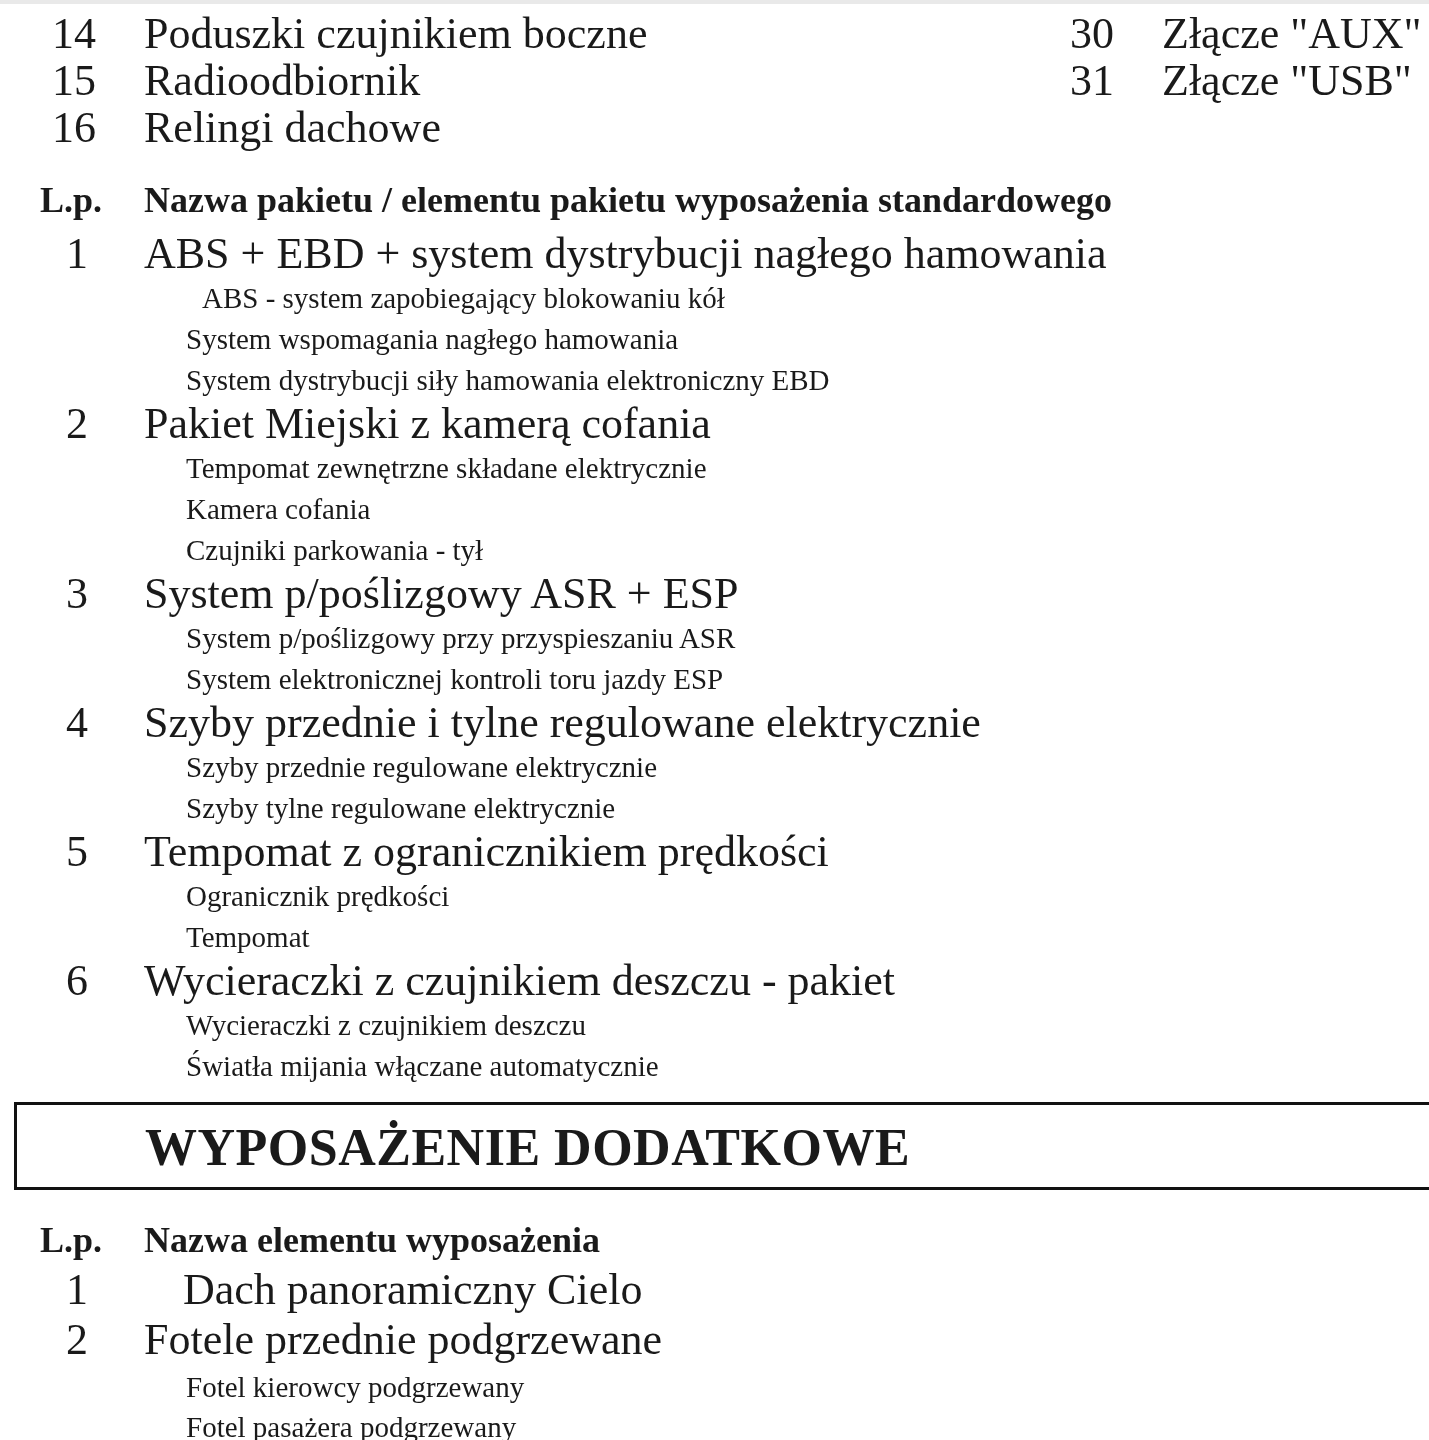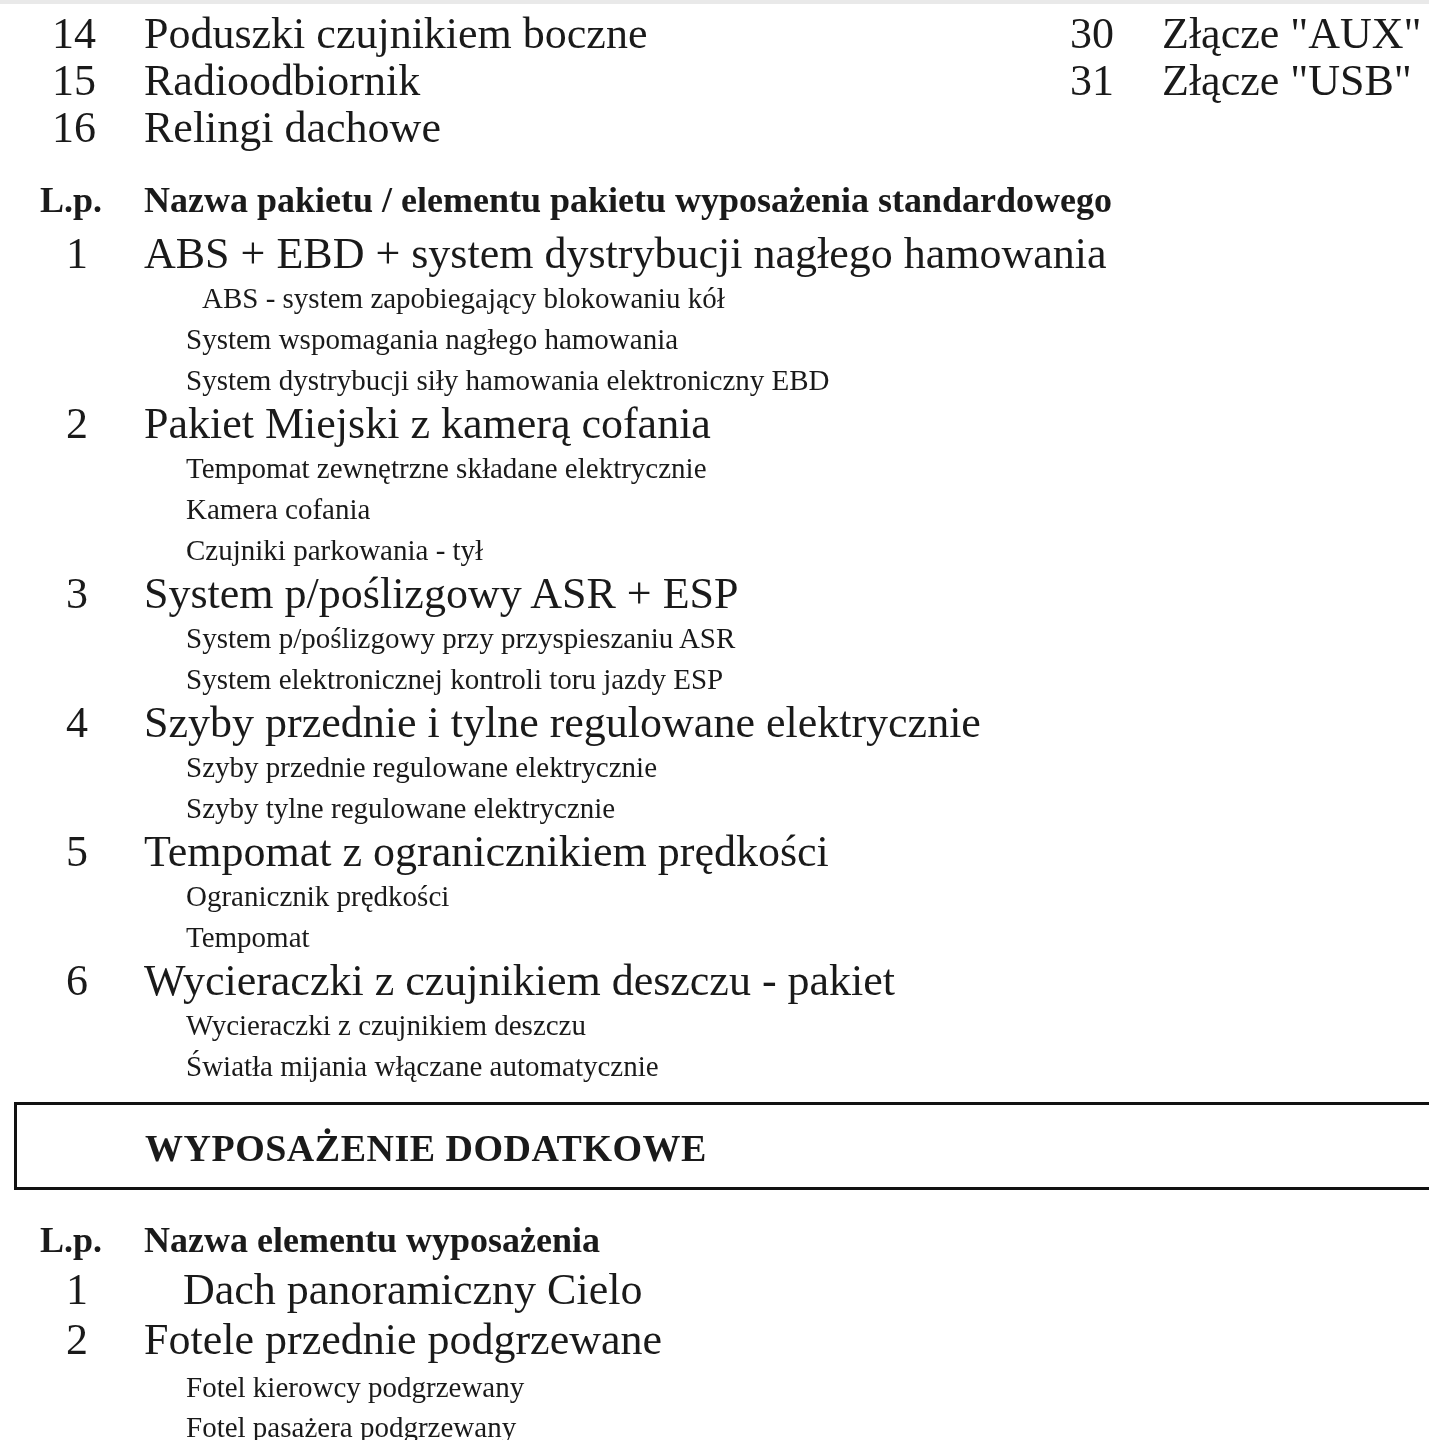--- a/index.html
+++ b/index.html
@@ -12,21 +12,21 @@
   .num { position: absolute; text-align: right; }
   .big { font-size: 44px; line-height: 40px; }
   .sub { font-size: 29px; line-height: 34px; }
   .hdr { font-size: 36px; line-height: 40px; font-weight: bold; }
   .box {
     position: absolute; left: 14px; top: 1102px; width: 1430px; height: 88px;
     border: 3px solid #111; border-right: none; box-sizing: border-box;
   }
   .box-title {
     position: absolute; left: 128px; top: 18px;
-    font-size: 38px; line-height: 50px; font-weight: bold; letter-spacing: 0.5px;
+    font-size: 52px; line-height: 50px; font-weight: bold; letter-spacing: 0.5px;
   }
 </style>
 </head>
 <body>
 
 <div class="topline"></div>
 
 <div>
   <div class="row big" style="left:52px;top:14px;">
     <span>14</span>

